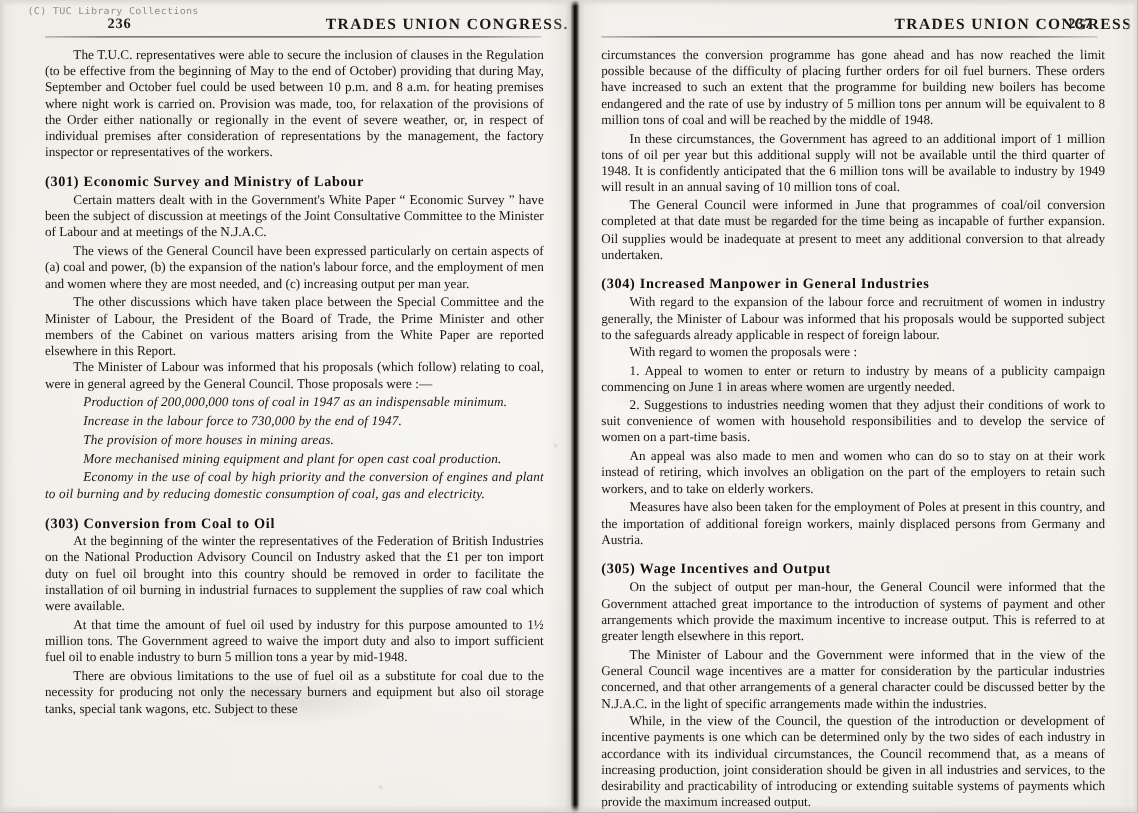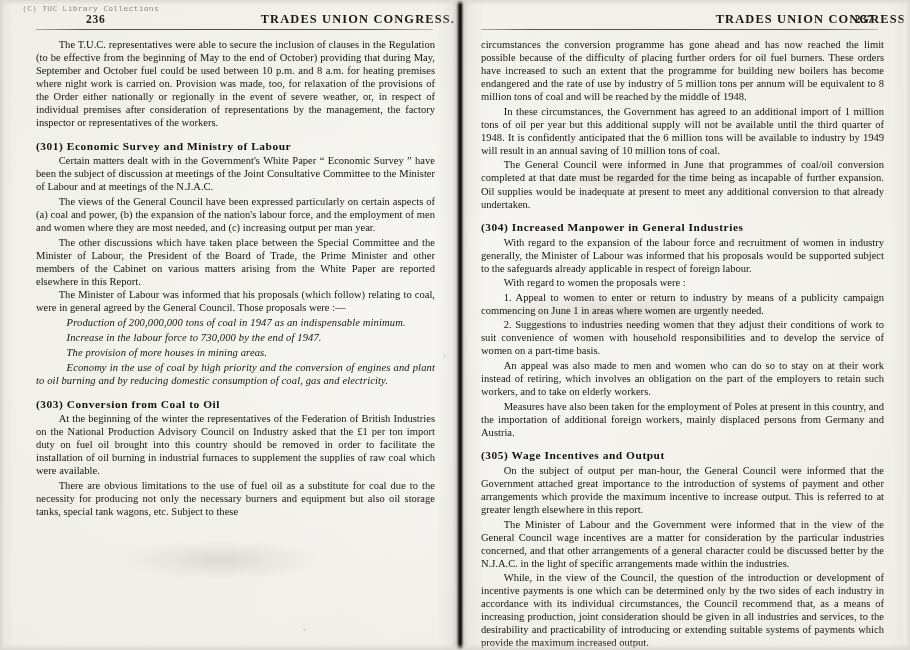--- a/index.html
+++ b/index.html
@@ -206,24 +206,26 @@
 
       <h2 class="sect">(301) Economic Survey and Ministry of Labour</h2>
       <p>Certain matters dealt with in the Government's White Paper “ Economic Survey ” have been the subject of discussion at meetings of the Joint Consultative Committee to the Minister of Labour and at meetings of the N.J.A.C.</p>
       <p class="space-before">The views of the General Council have been expressed particularly on certain aspects of (a) coal and power, (b) the expansion of the nation's labour force, and the employment of men and women where they are most needed, and (c) increasing output per man year.</p>
       <p class="space-before">The other discussions which have taken place between the Special Committee and the Minister of Labour, the President of the Board of Trade, the Prime Minister and other members of the Cabinet on various matters arising from the White Paper are reported elsewhere in this Report.</p>
 
       <p>The Minister of Labour was informed that his proposals (which follow) relating to coal, were in general agreed by the General Council. Those proposals were :—</p>
       <p class="ital">Production of 200,000,000 tons of coal in 1947 as an indispensable minimum.</p>
       <p class="ital">Increase in the labour force to 730,000 by the end of 1947.</p>
       <p class="ital">The provision of more houses in mining areas.</p>
+      <p class="ital">More mechanised mining equipment and plant for open cast coal production.</p>
       <p class="ital">Economy in the use of coal by high priority and the conversion of engines and plant to oil burning and by reducing domestic consumption of coal, gas and electricity.</p>
 
       <h2 class="sect">(303) Conversion from Coal to Oil</h2>
       <p>At the beginning of the winter the representatives of the Federation of British Industries on the National Production Advisory Council on Industry asked that the £1 per ton import duty on fuel oil brought into this country should be removed in order to facilitate the installation of oil burning in industrial furnaces to supplement the supplies of raw coal which were available.</p>
+      <p class="space-before">At that time the amount of fuel oil used by industry for this purpose amounted to 1½ million tons. The Government agreed to waive the import duty and also to import sufficient fuel oil to enable industry to burn 5 million tons a year by mid-1948.</p>
       <p class="space-before">There are obvious limitations to the use of fuel oil as a substitute for coal due to the necessity for producing not only the necessary burners and equipment but also oil storage tanks, special tank wagons, etc. Subject to these</p>
     </div>
   </div>
 
   <div class="page page-right">
 
     <div class="header">
       <div class="running-title">TRADES UNION CONGRESS.</div>
       <div class="folio folio-right">237</div>
     </div>

